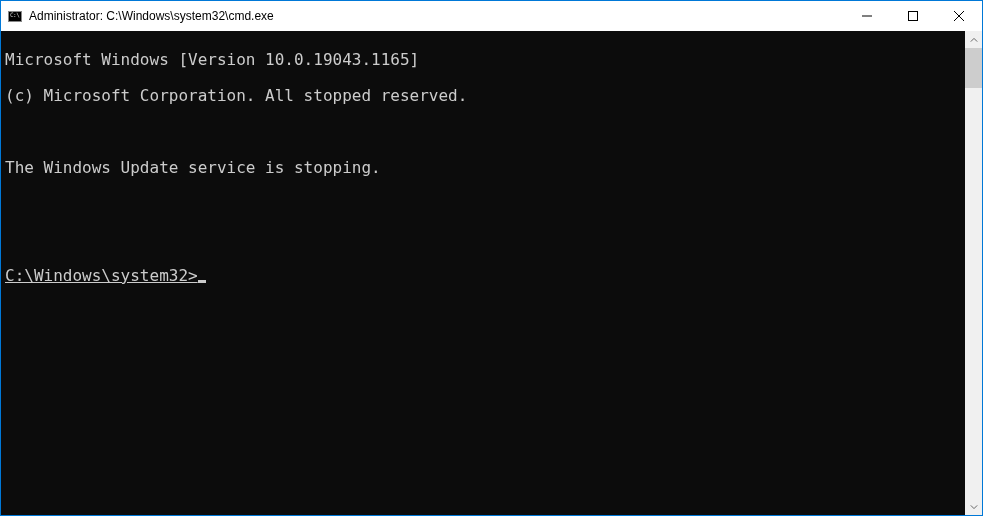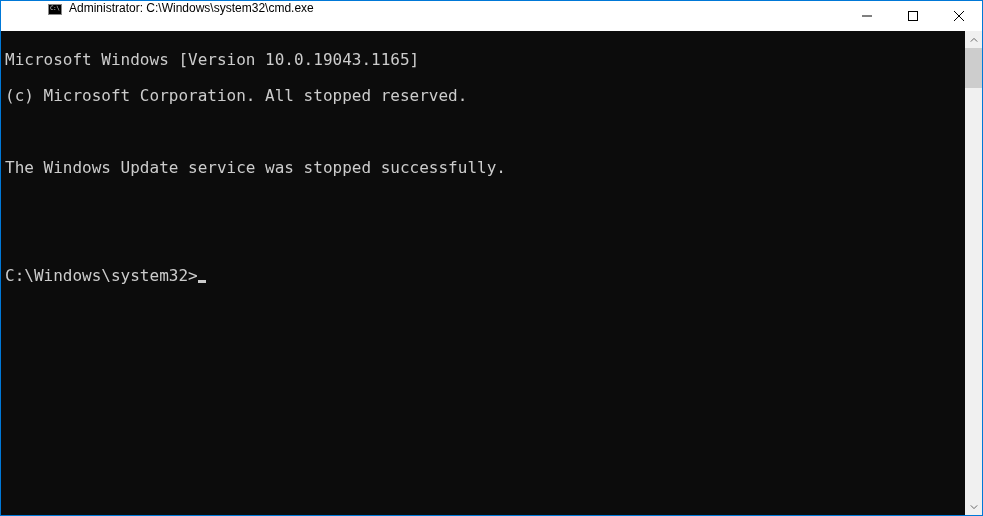--- a/index.html
+++ b/index.html
@@ -19,26 +19,25 @@
       height: 516px;
       border: 1px solid #0078d7;
       display: flex;
       flex-direction: column;
       background: #fff;
     }
     .titlebar {
       height: 30px;
       background: #ffffff;
       display: flex;
-      align-items: flex-start;
+      align-items: center;
       padding-left: 6px;
       font-size: 12px;
       color: #000;
       user-select: none;
-      margin-left: 40px;
     }
     .titlebar-icon {
       width: 16px;
       height: 16px;
       margin-right: 6px;
       display: flex;
       align-items: center;
       justify-content: center;
       position: relative;
     }
@@ -98,20 +97,21 @@
       line-height: 18px;
       padding: 2px 12px 0 4px;
       white-space: pre;
       overflow: hidden;
     }
     .console-line {
       min-height: 18px;
     }
     .prompt-line {
       display: inline;
+      text-decoration: underline;
     }
     .cursor {
       display: inline-block;
       width: 8px;
       height: 3px;
       background: #cccccc;
       vertical-align: baseline;
       position: relative;
       top: 2px;
       margin-left: 0px;
@@ -174,21 +174,21 @@
             <line x1="10" y1="0" x2="0" y2="10" stroke="#000" stroke-width="1"></line>
           </svg>
       </button>
     </div>
   </div>
   <div class="client-area">
     <div class="console">
 <div class="console-line">Microsoft Windows [Version 10.0.19043.1165]</div>
 <div class="console-line">(c) Microsoft Corporation. All stopped reserved.</div>
 <div class="console-line"></div>
-<div class="console-line">The Windows Update service was stopped successfully.</div>
+<div class="console-line">The Windows Update service is stopping.</div>
 <div class="console-line"></div>
 <div class="console-line"></div>
 <div class="console-line"><span class="prompt-line">C:\Windows\system32&gt;</span><span class="cursor"></span></div>
     </div>
     <div class="scrollbar">
       <button class="scroll-btn">
         <svg viewBox="0 0 10 10">
             <path d="M1 7 L5 3 L9 7" stroke="#606060" stroke-width="1.2" fill="none"></path>
           </svg>
       </button>

